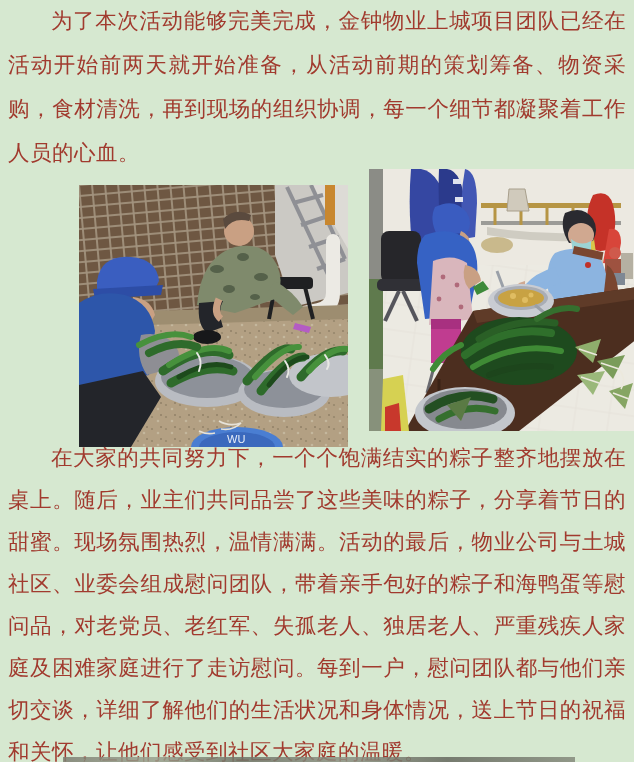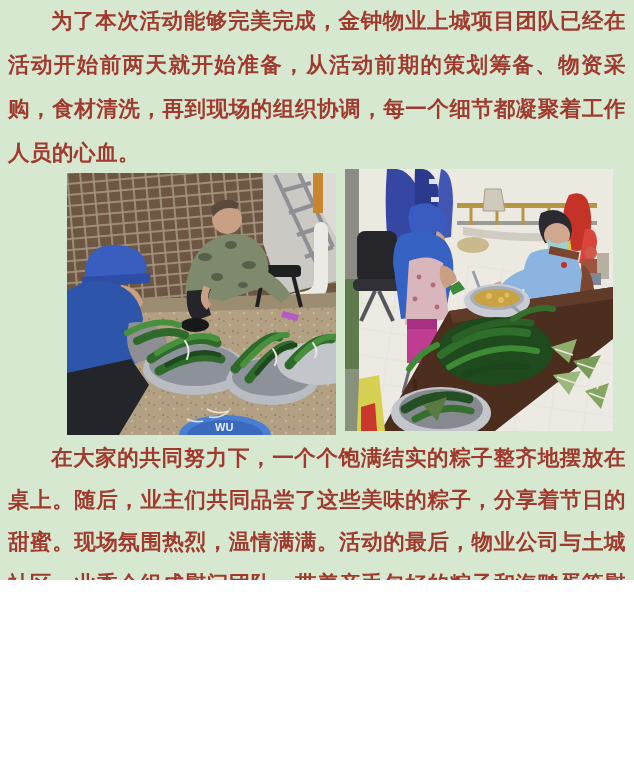--- a/index.html
+++ b/index.html
@@ -1,21 +1,20 @@
 <!DOCTYPE html>
 <html lang="zh"><head>
 <meta charset="utf-8">
 <style>
   html,body{margin:0;padding:0;}
   .page{
     position:relative;
-    width:634px;height:580px;
+    width:634px;height:762px;
     overflow:hidden;
     font-family:"Liberation Serif","DejaVu Serif",serif;
-    font-weight:bold;
   }
   .para{
     position:absolute;left:8px;right:8px;
     font-size:21.5px;
     text-align:justify;
     text-indent:43px;
     letter-spacing:0.5px;
     margin:0;
   }
   .para-1{top:-1px;line-height:44px;}
@@ -39,21 +38,21 @@
 </style>
 </head>
 <body>
 
 <div class="page" id="pageRoot" style="background: rgb(214, 232, 208);">
 
   <p class="para para-1" style="color: rgb(161, 58, 46);">为了本次活动能够完美完成，金钟物业上城项目团队已经在活动开始前两天就开始准备，从活动前期的策划筹备、物资采购，食材清洗，再到现场的组织协调，每一个细节都凝聚着工作人员的心血。</p>
 
   <div class="photo-row">
 
-    <figure class="photo" style="margin:4px">
+    <figure class="photo" style="margin:16px">
       <svg viewBox="0 0 269 262" preserveAspectRatio="none">
         <defs>
           <pattern id="tiles" width="13" height="11" patternUnits="userSpaceOnUse" patternTransform="rotate(-5)">
             <rect width="13" height="11" fill="#a3937e"></rect>
             <rect x="0.9" y="0.9" width="11.2" height="9.2" fill="#6e5742"></rect>
           </pattern>
           <pattern id="terrazzo" width="14" height="12" patternUnits="userSpaceOnUse">
             <rect width="14" height="12" fill="#b3a083"></rect>
             <circle cx="3" cy="4" r="1.1" fill="#97876c"></circle>
             <circle cx="9" cy="8" r="1.3" fill="#c4b79d"></circle>

